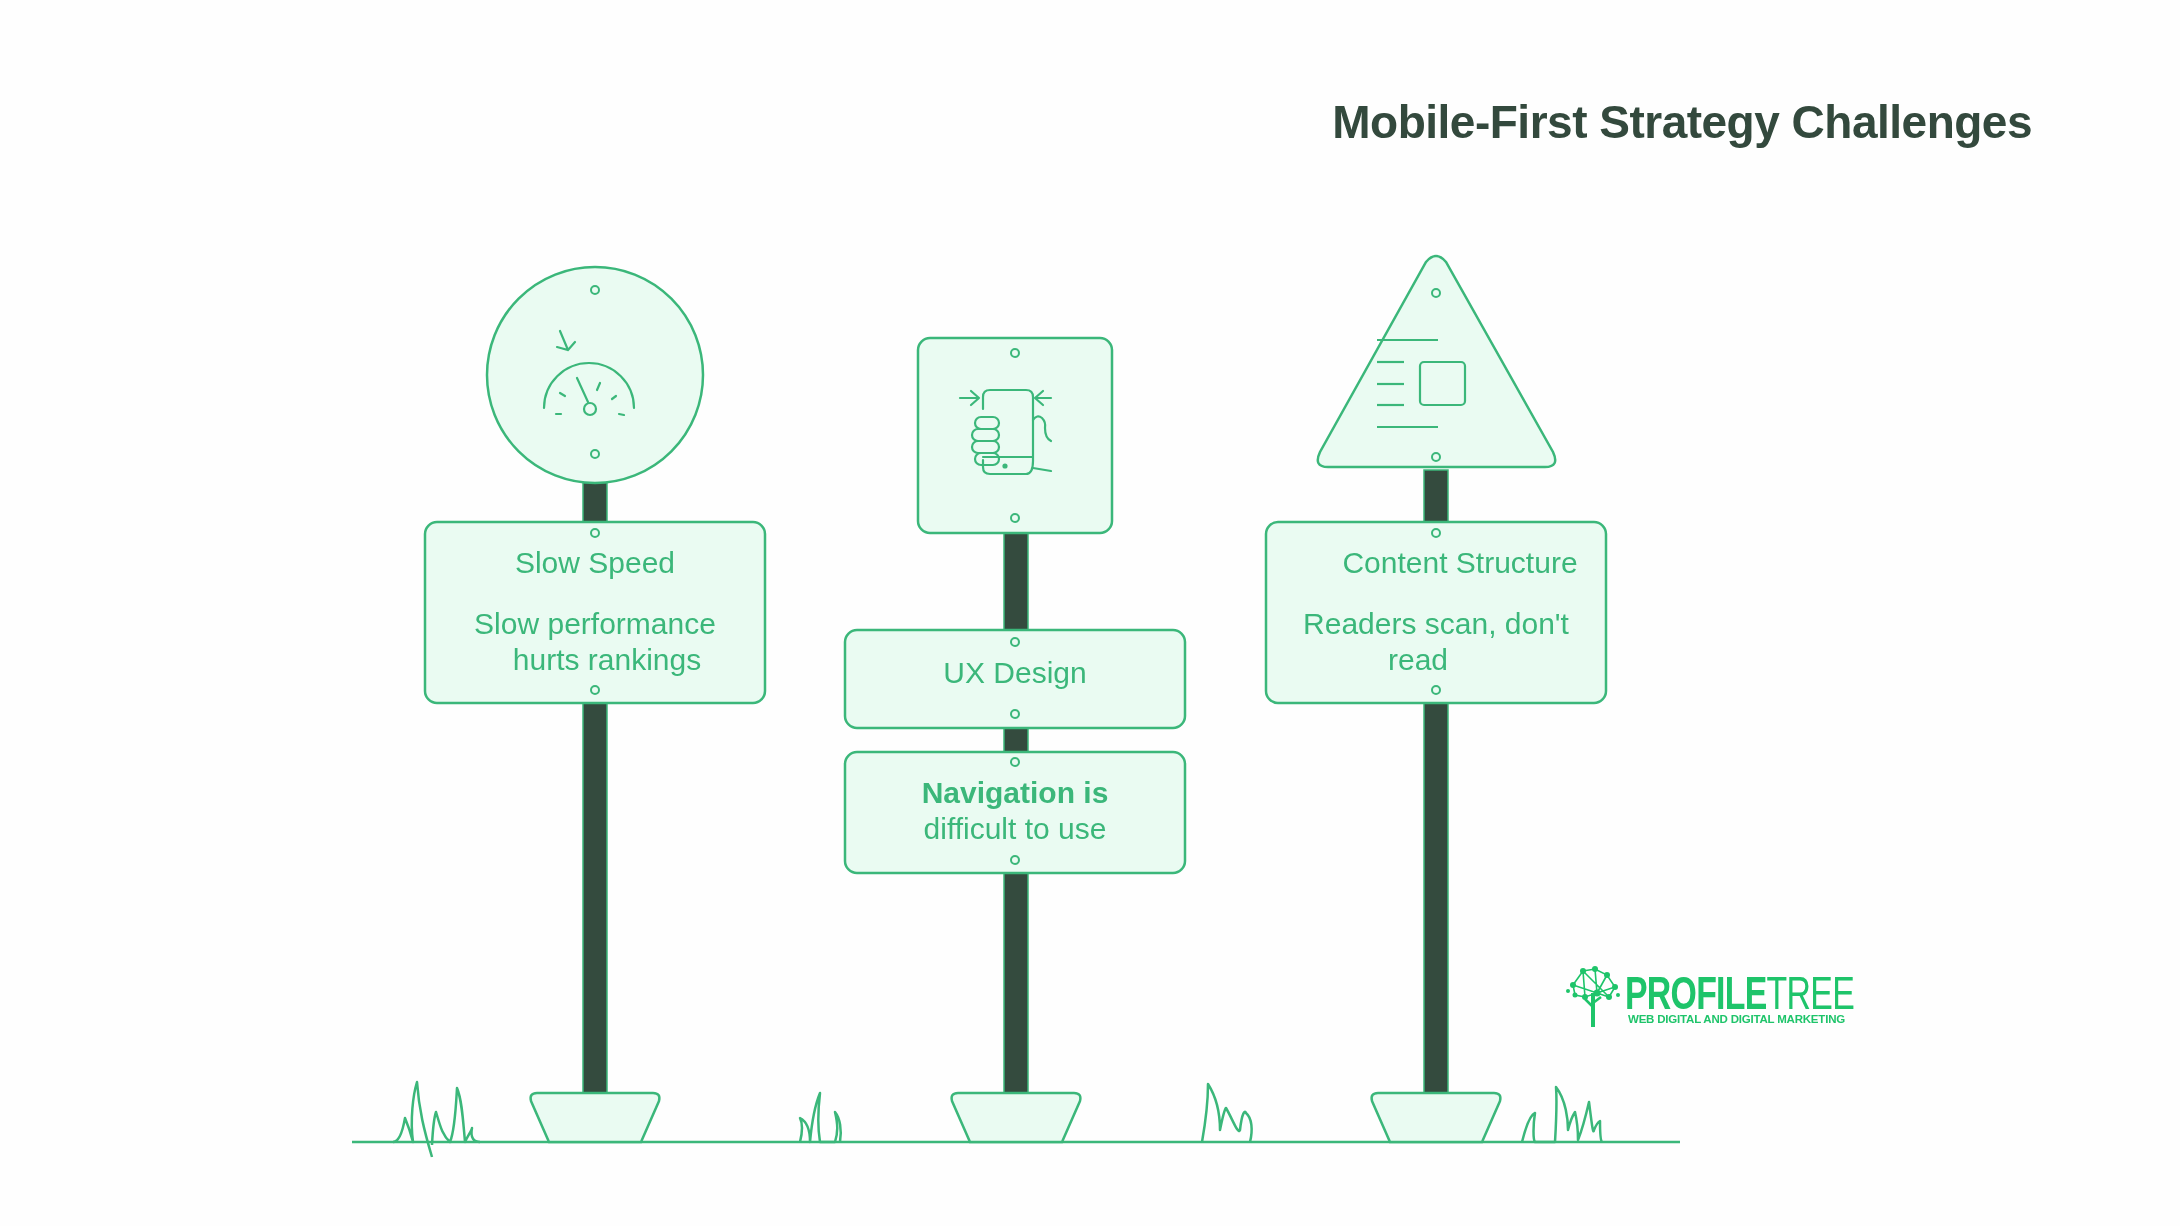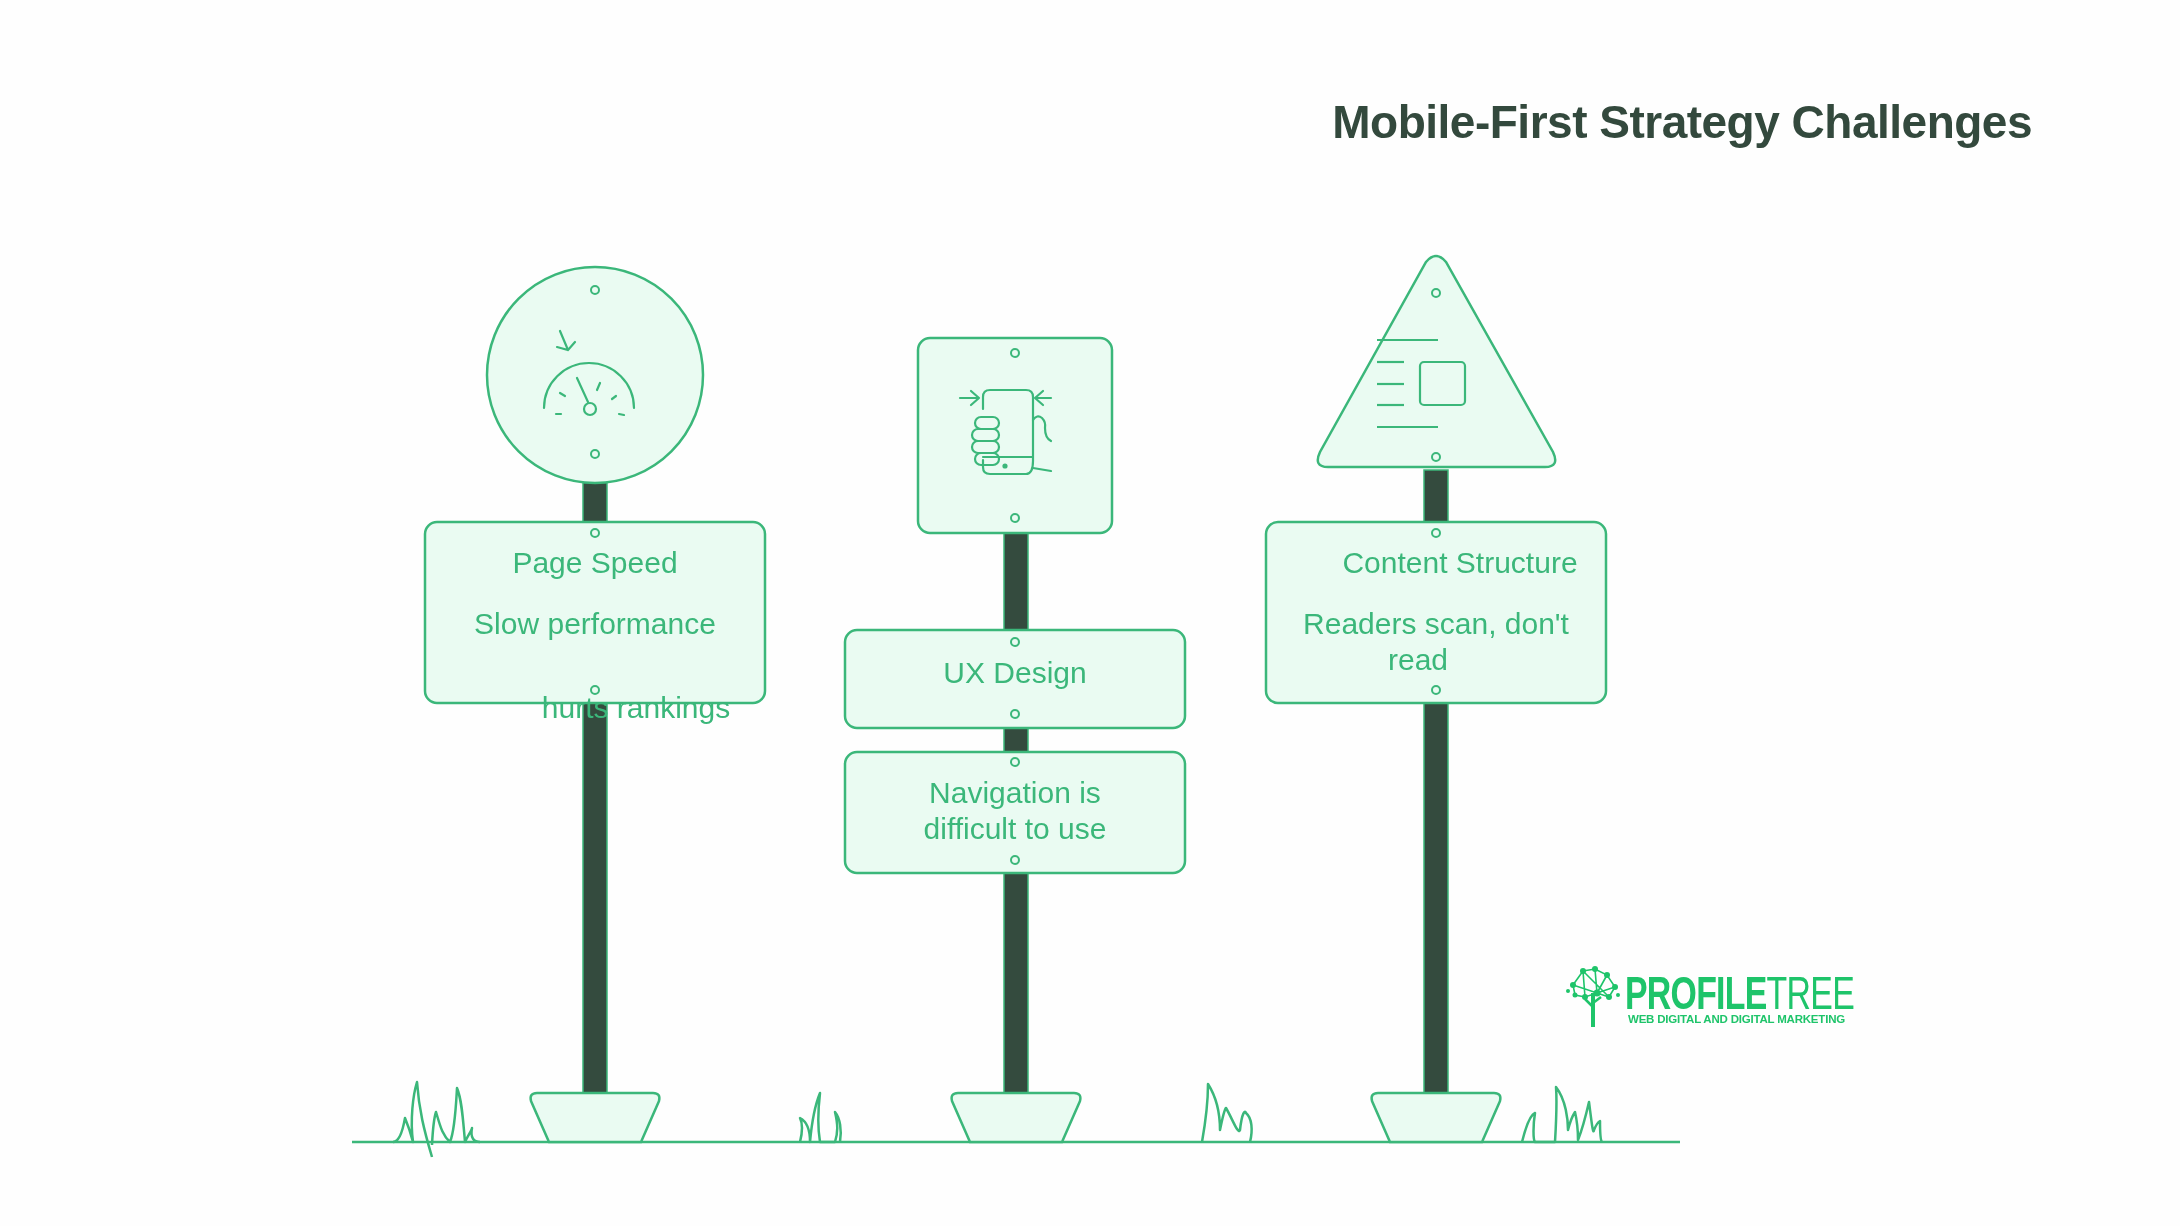--- a/index.html
+++ b/index.html
@@ -93,26 +93,26 @@
       <line x1="1377" y1="405" x2="1404" y2="405"></line>
       <line x1="1377" y1="427" x2="1438" y2="427"></line>
       <rect x="1420" y="362" width="45" height="43" rx="4"></rect>
     </g>
     <rect x="1266" y="522" width="340" height="181" rx="12" fill="#eafbf2" stroke="#3bb77a" stroke-width="2.5"></rect>
     <circle cx="1436" cy="533" r="4" fill="none" stroke="#3bb77a" stroke-width="2"></circle>
     <circle cx="1436" cy="690" r="4" fill="none" stroke="#3bb77a" stroke-width="2"></circle>
   </g>
 </svg>
 
-<div class="panel-text" style="left:425px;top:545px;width:340px;">Page Speed</div>
+<div class="panel-text" style="left:425px;top:545px;width:340px;">Slow Speed</div>
 <div class="panel-text" style="left:425px;top:606px;width:340px;">Slow performance</div>
-<div class="panel-text" style="left:450px;top:642px;width:372px;margin-top:48px;">hurts rankings</div>
+<div class="panel-text" style="left:421px;top:642px;width:372px;">hurts rankings</div>
 
 <div class="panel-text" style="left:845px;top:655px;width:340px;">UX Design</div>
-<div class="panel-text" style="left:845px;top:775px;width:340px;">Navigation is</div>
+<div class="panel-text" style="left:845px;top:775px;width:340px;font-weight:bold;">Navigation is</div>
 <div class="panel-text" style="left:845px;top:811px;width:340px;">difficult to use</div>
 
 <div class="panel-text" style="left:1266px;top:545px;width:340px;margin-left:24px;">Content Structure</div>
 <div class="panel-text" style="left:1266px;top:606px;width:340px;">Readers scan, don't</div>
 <div class="panel-text" style="left:1266px;top:642px;width:304px;">read</div>
 
 <div class="logo">
   <svg width="56" height="64" viewBox="0 0 56 64" style="position:absolute;left:0;top:0;">
     <g stroke="#1ec46a" stroke-width="1.6" fill="none">
       <line x1="28" y1="28" x2="28" y2="62" stroke-width="4"></line>

